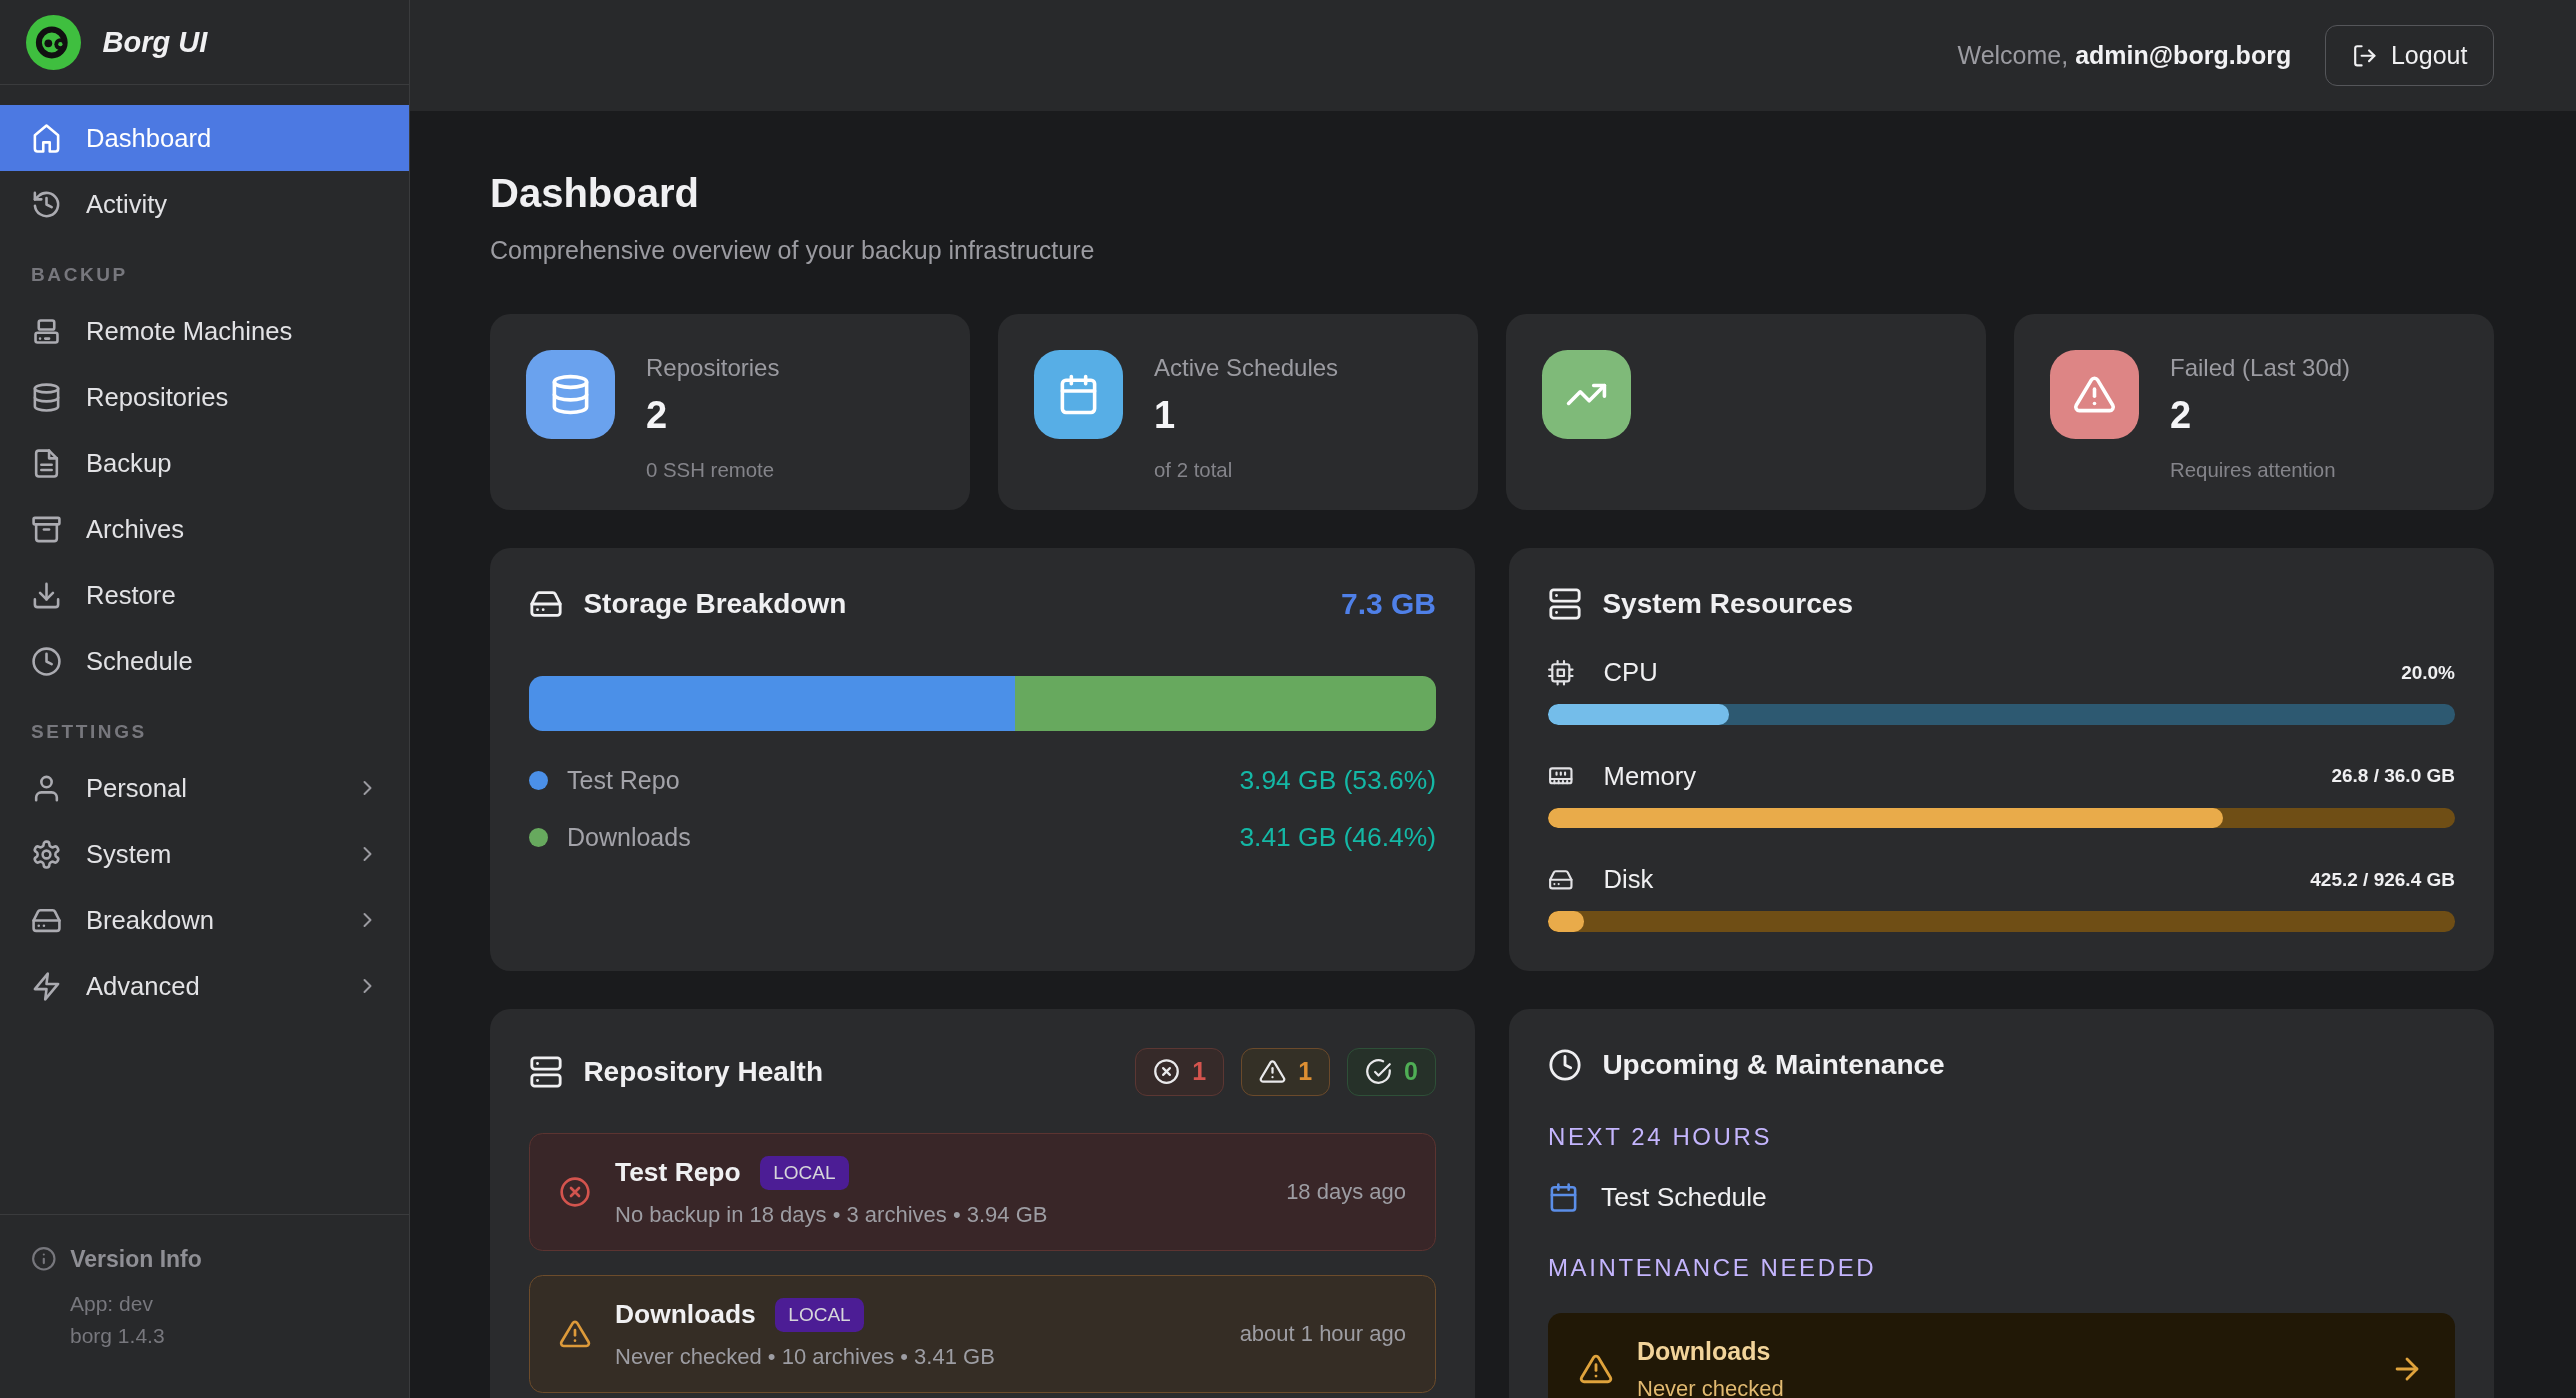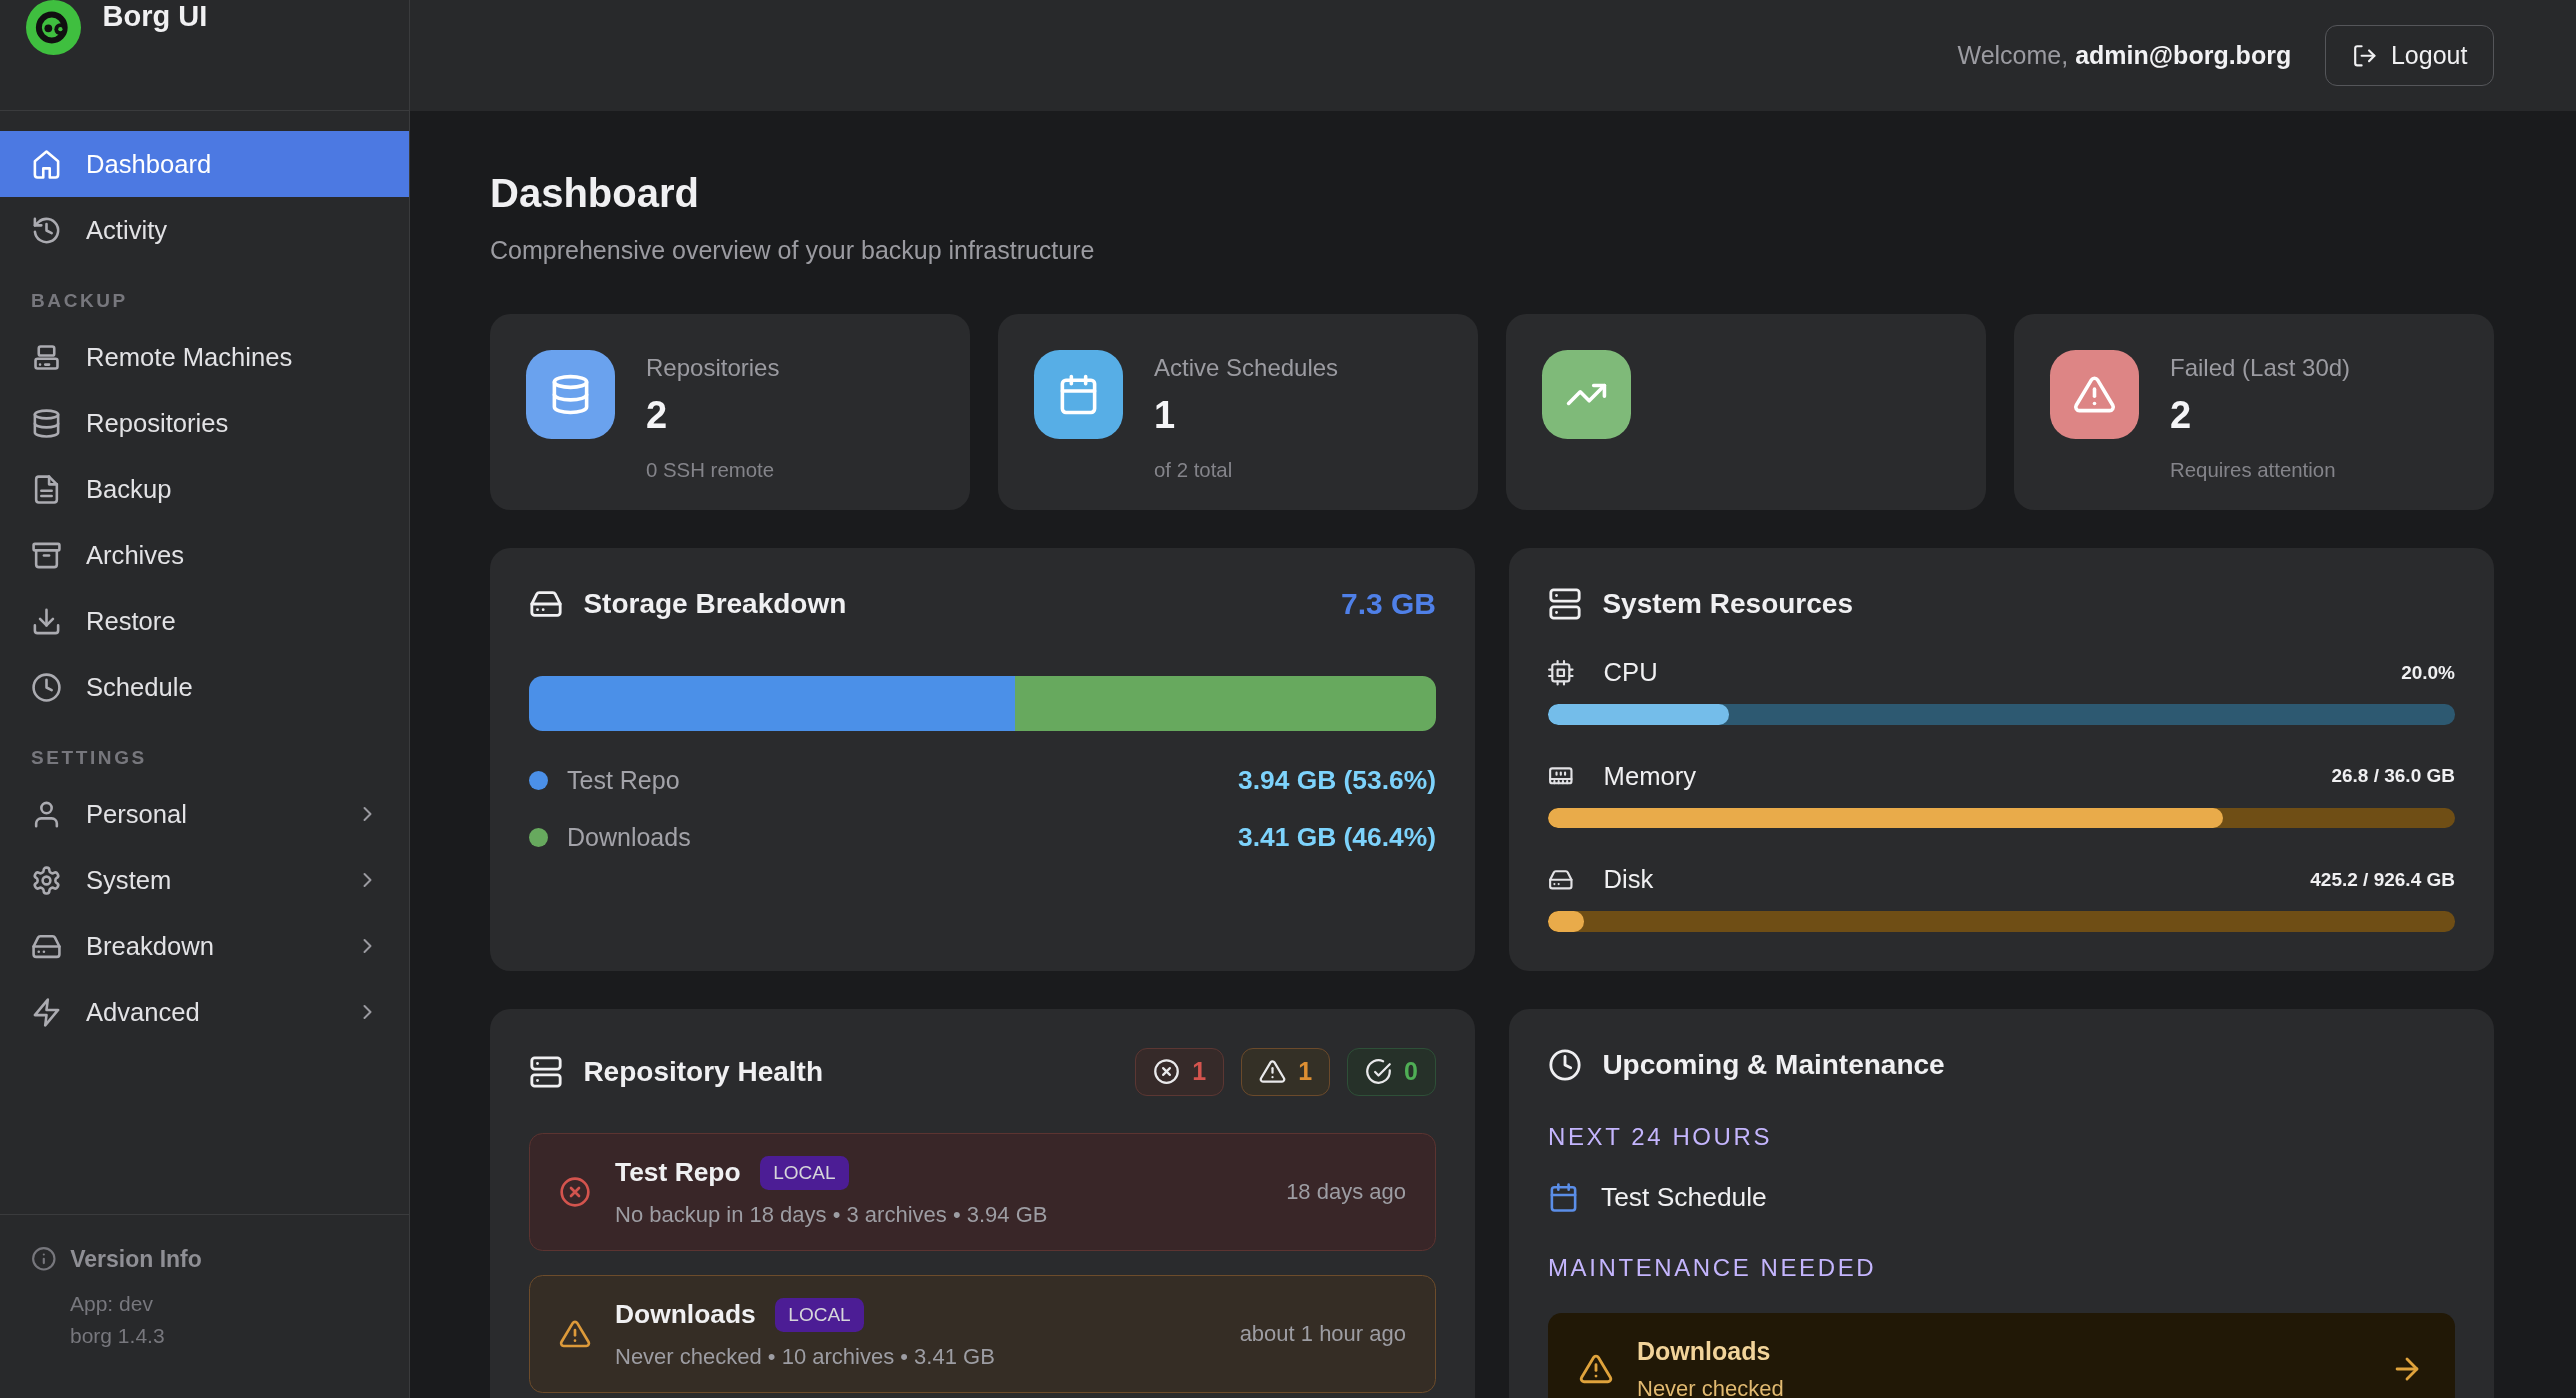--- a/index.html
+++ b/index.html
@@ -11,22 +11,22 @@
   .header-right { position:absolute; right:82px; top:0; height:111px; display:flex; align-items:center; gap:34px; }
   .welcome { font-size:25px; color:#9b9ba1; }
   .welcome b { color:#f2f2f4; font-weight:700; }
   .logout-btn { display:flex; align-items:center; gap:13.6px; border:1.7px solid #55565a; border-radius:12px;
                 padding:15.3px 25.6px; background:transparent; color:#f0f0f2; font-size:25px; cursor:pointer; }
   .logout-btn svg { width:25.6px; height:25.6px; }
 
   
   .sidebar { position:absolute; left:0; top:0; width:410px; height:1399px; background:#28292b;
              border-right:0.9px solid #3a3b3d; z-index:5; }
-  .logo-row { height:111px; display:flex; gap:22px; padding-left:25.6px;
-              border-bottom:0.9px solid #3a3b3d; }
+  .logo-row { height:85px; display:flex; align-items:center; gap:22px; padding-left:25.6px;
+              border-bottom:0.9px solid #3a3b3d;font-style:italic; }
   .logo-badge { width:55px; height:55px; flex:0 0 55px; }
   .logo-title { font-size:29px; font-weight:700; }
   .nav { padding-top:20.4px; }
   .nav-item { height:66px; display:flex; align-items:center; gap:24px; padding:0 25.6px 0 31px;
               font-size:25.6px; color:#e2e2e5; cursor:pointer; }
   .nav-item svg { width:31px; height:31px; color:#ababb1; flex:0 0 31px; }
   .nav-item.active { background:#4c79e2; color:#ffffff; }
   .nav-item.active svg { color:#ffffff; }
   .nav-item .chev { margin-left:auto; width:24px; height:24px; color:#9a9aa0; }
   .nav-label { margin:27px 0 12px 31px; font-size:19px; font-weight:700; letter-spacing:2.6px; color:#77777d; }
@@ -55,21 +55,21 @@
   .card-head { display:flex; align-items:center; gap:20.4px; }
   .card-head svg { width:34px; height:34px; color:#f0f0f2; }
   .card-title { font-size:28px; font-weight:700; }
   .card-head .right { margin-left:auto; font-size:30px; font-weight:700; }
 
   
   .stack-bar { margin-top:55px; height:55px; border-radius:13.6px; overflow:hidden; display:flex; }
   .legend-row { margin-top:34px; display:flex; align-items:center; font-size:25px; color:#a3a3a9; }
   .legend-row + .legend-row { margin-top:25.6px; }
   .dot { width:19px; height:19px; border-radius:50%; margin-right:19px; flex:0 0 19px; }
-  .legend-val { margin-left:auto; color:#7dd3fc; font-weight:700; font-size:26.4px; }
+  .legend-val { margin-left:auto; color:#14b8a6; font-weight:400; font-size:26.4px; }
 
   
   .res-row { margin-top:37px; }
   .res-top { display:flex; align-items:center; gap:30px; font-size:25.6px; color:#f0f0f2; }
   .res-top svg { width:25.6px; height:25.6px; color:#e2e2e5; }
   .res-val { margin-left:auto; font-weight:700; font-size:19px; }
   .res-track { margin-top:17px; height:20.4px; border-radius:10.2px; overflow:hidden; }
   .res-fill { height:100%; border-radius:10.2px; }
 
   

